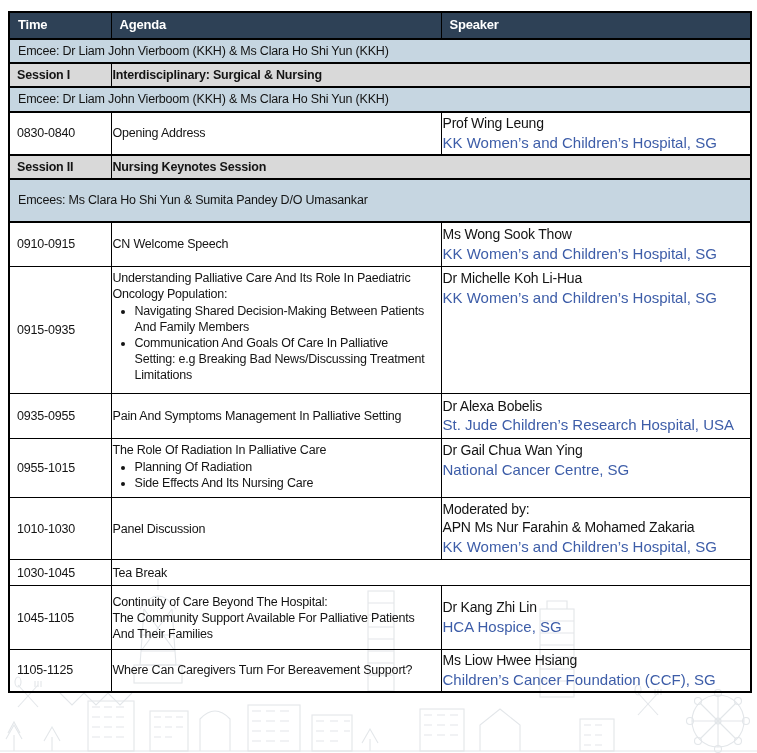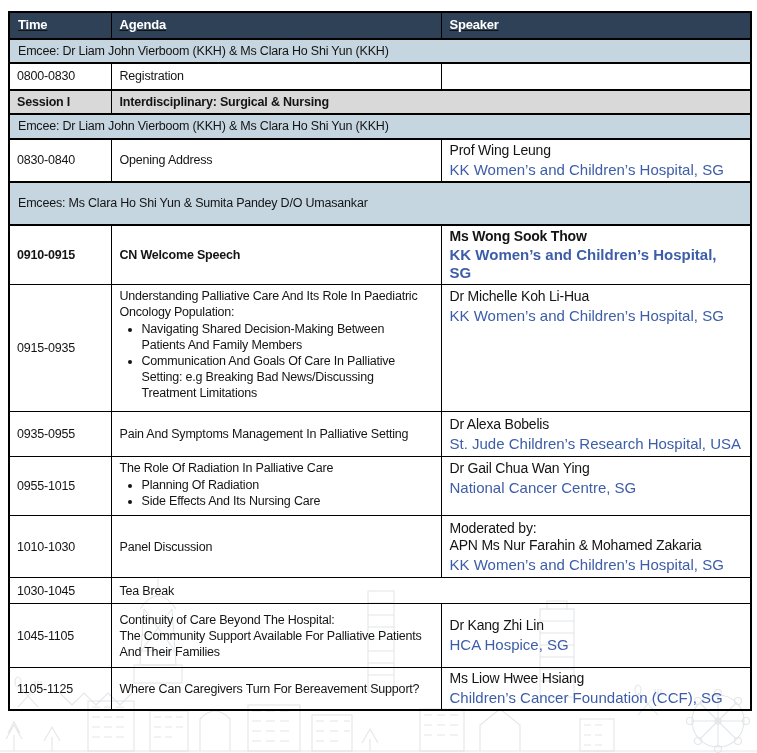--- a/index.html
+++ b/index.html
@@ -15,21 +15,21 @@
   }
   .watermark{position:absolute;left:0;bottom:0;z-index:0;}
   table.agenda{
     position:absolute;left:8px;top:11px;width:742px;z-index:1;
     border-collapse:collapse;table-layout:fixed;
     border:2px solid var(--border);
   }
   col.c-time{width:102px;} col.c-agenda{width:330px;} col.c-speaker{width:310px;}
   th,td{
     border:1px solid var(--border);
-    padding:2px 8px;vertical-align:middle;
+    padding:2px 1px;vertical-align:middle;
     font-size:12.5px;line-height:1.28;letter-spacing:-0.2px;
     background:transparent;
   }
   tr.head th{
     background:var(--header-bg);color:var(--header-text);
     text-align:left;font-size:13px;font-weight:bold;
     border-bottom-width:2px;padding:4px 8px;
   }
   tr.emcee td{
     background:var(--emcee-bg);
@@ -117,56 +117,53 @@
   </g>
 </svg>
 
 <table class="agenda">
   <colgroup>
       <col class="c-time">
       <col class="c-agenda">
       <col class="c-speaker">
     </colgroup>
   <tbody>
-      <tr class="head" style="height: 24px; text-decoration: underline;">
+      <tr class="head" style="height: 24px;">
         <th>Time</th>
         <th>Agenda</th>
         <th>Speaker</th>
       </tr>
       <tr class="emcee" style="height: 24px;">
         <td colspan="3">Emcee: Dr Liam John Vierboom (KKH) &amp; Ms Clara Ho Shi Yun (KKH)</td>
       </tr>
-      <tr class="item" style="height: 27px;">
-        <td class="time">0800-0830</td>
-        <td class="agenda">
-          <div>Registration</div>
-        </td>
-        <td class="speaker"></td>
-      </tr>
       <tr class="session" style="height: 24px; border-radius: 8px;">
         <td class="time">Session I</td>
         <td colspan="2">Interdisciplinary: Surgical &amp; Nursing</td>
       </tr>
       <tr class="emcee" style="height: 25px;">
         <td colspan="3">Emcee: Dr Liam John Vierboom (KKH) &amp; Ms Clara Ho Shi Yun (KKH)</td>
       </tr>
       <tr class="item" style="height: 27px;">
         <td class="time">0830-0840</td>
         <td class="agenda">
           <div>Opening Address</div>
         </td>
         <td class="speaker">
           <div class="speaker-name">Prof Wing Leung</div>
           <div class="affiliation">KK Women’s and Children’s Hospital, SG</div>
         </td>
       </tr>
+      <tr class="session" style="height: 24px;">
+        <td class="time">Session II</td>
+        <td colspan="2">Nursing Keynotes Session</td>
+      </tr>
       <tr class="emcee" style="height: 43px;">
         <td colspan="3">Emcees: Ms Clara Ho Shi Yun &amp; Sumita Pandey D/O Umasankar</td>
       </tr>
-      <tr class="item" style="height: 45px; font-weight: bold;">
+      <tr class="item" style="height: 45px;">
         <td class="time">0910-0915</td>
         <td class="agenda">
           <div>CN Welcome Speech</div>
         </td>
         <td class="speaker">
           <div class="speaker-name">Ms Wong Sook Thow</div>
           <div class="affiliation">KK Women’s and Children’s Hospital, SG</div>
         </td>
       </tr>
       <tr class="item has-bullets" style="height: 127px;">

